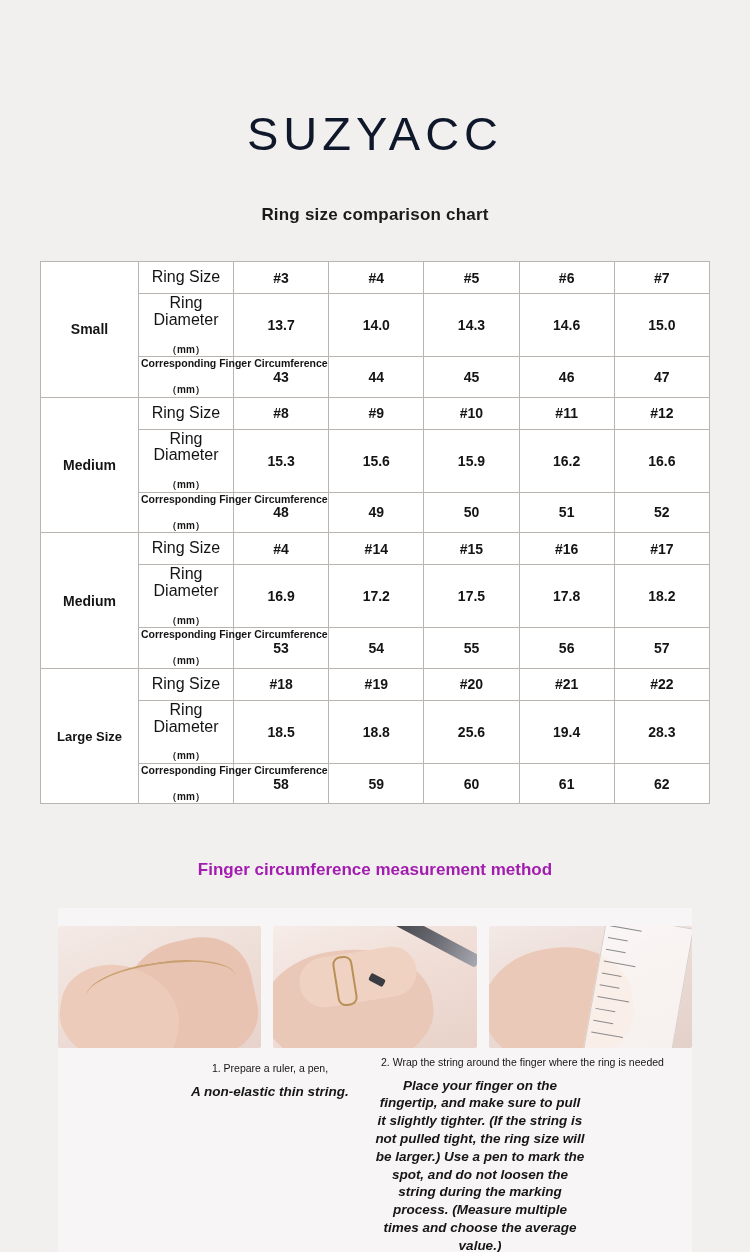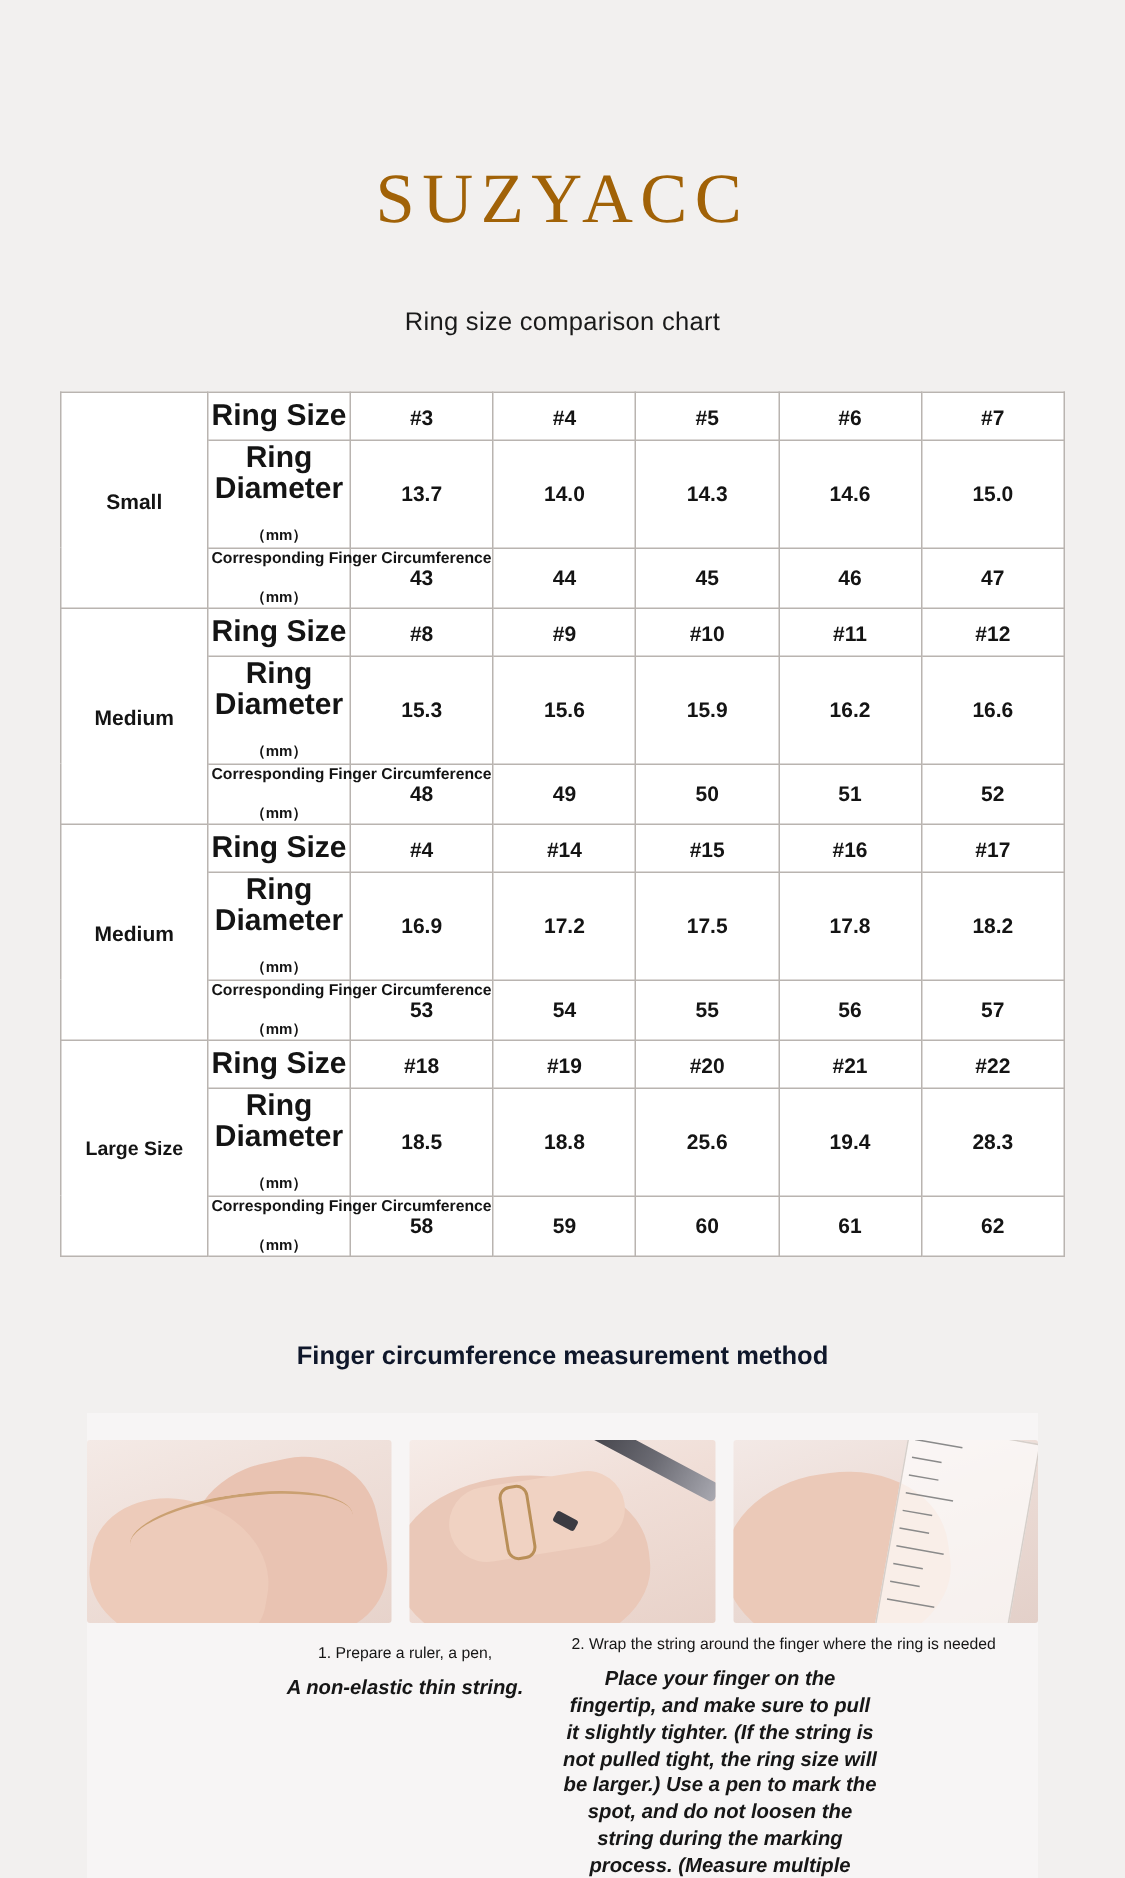--- a/index.html
+++ b/index.html
@@ -11,32 +11,32 @@
     height: 1252px;
     background: #f2f0ef;
     font-family: "Liberation Sans", sans-serif;
     color: #1c1c1c;
     position: relative;
     overflow: hidden;
   }
 
   .brand-logo {
     text-align: center;
-    font-family: Liberation Serif, serif;
+    font-family: Liberation Sans, sans-serif;
     font-size: 47px;
     letter-spacing: 5px;
-    color: #a16207;
+    color: #0f172a;
     margin-top: 110px;
     line-height: 1;
   }
 
   .chart-title {
     text-align: center;
     font-size: 17px;
-    font-weight: normal;
+    font-weight: bold;
     color: #1a1a1a;
     margin-top: 48px;
     letter-spacing: 0.2px;
   }
 
   .size-table-wrap {
     margin: 36px 40px 0 40px;
     background: #ffffff;
   }
   table.size-table {
@@ -62,22 +62,22 @@
     font-size: 13px;
     font-weight: bold;
   }
   td.row-label {
     width: 90px;
     padding: 1px 2px;
     line-height: 1.05;
   }
   .rl-main {
     display: block;
-    font-size: 20px;
-    font-weight: bold;
+    font-size: 16px;
+    font-weight: normal;
   }
   .rl-main.tiny {
     font-size: 10.5px;
     font-weight: bold;
     white-space: nowrap;
   }
   .rl-sub {
     display: block;
     font-size: 10px;
     font-weight: bold;
@@ -89,21 +89,21 @@
   }
   td.val.hash {
     font-weight: bold;
   }
 
   .method-title {
     text-align: center;
     font-size: 17px;
     font-weight: bold;
     margin-top: 56px;
-    color: #0f172a;
+    color: #a21caf;
   }
 
   .method-panel {
     margin: 28px 58px 0 58px;
     background: #f7f5f5;
     padding: 18px 0 34px 0;
     min-height: 360px;
   }
   .photo-row {
     display: flex;

